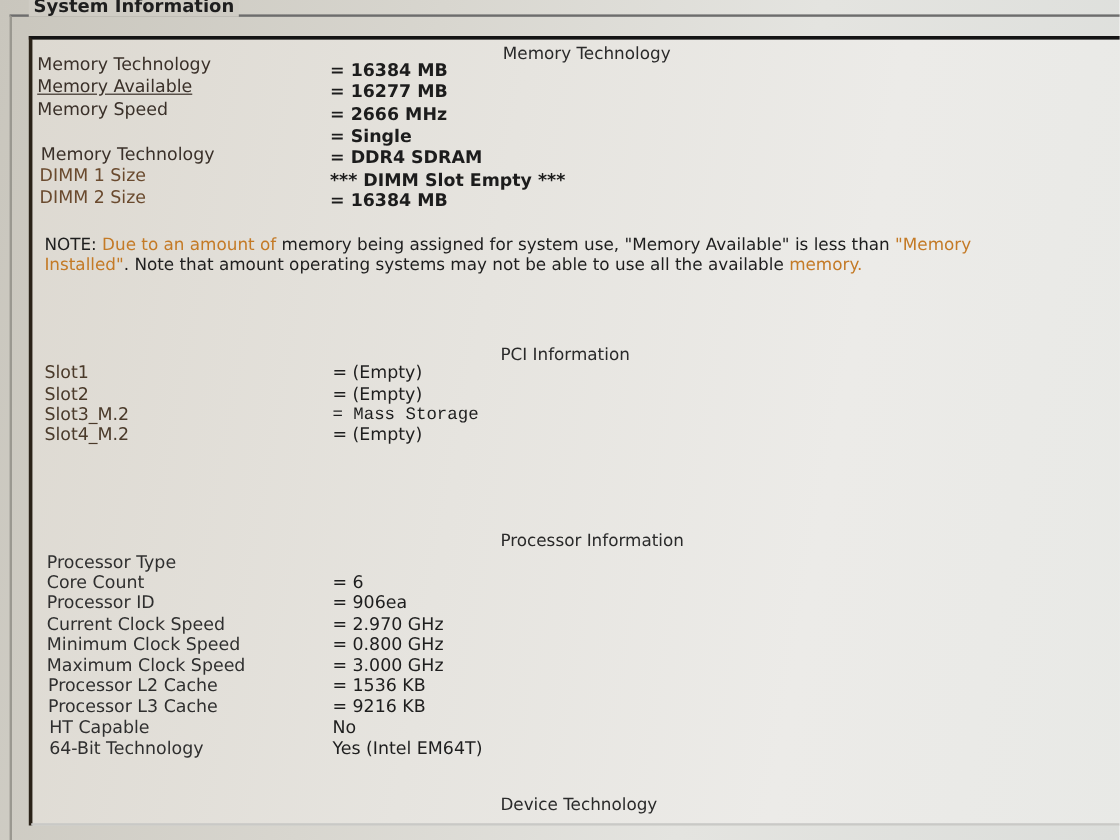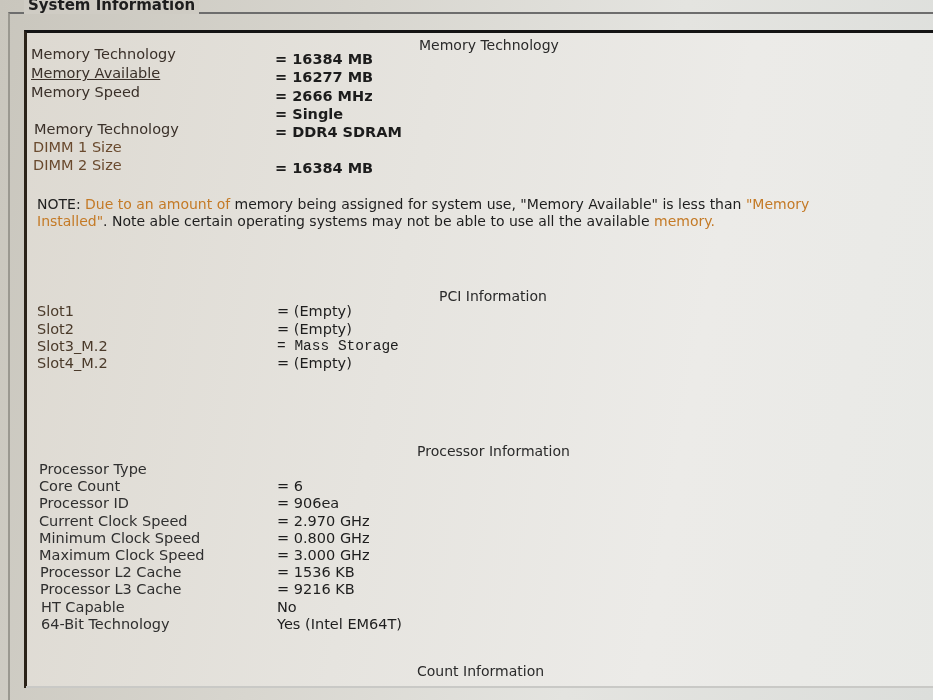--- a/index.html
+++ b/index.html
@@ -65,32 +65,33 @@
     </div>
     <div class="row" style="top:70px;">
       <span class="value" style="left:248px; top:3px;">= Single</span>
     </div>
     <div class="row" style="top:88px;">
       <span class="label" style="left:7px;">Memory Technology</span>
       <span class="value" style="left:248px; top:3px;">= DDR4 SDRAM</span>
     </div>
     <div class="row" style="top:106px;">
       <span class="label" style="left:6px; color:#6a4a2e;">DIMM 1 Size</span>
+      <span class="value" style="left:248px; top:4px;">*** DIMM Slot Empty ***</span>
     </div>
     <div class="row" style="top:124px;">
       <span class="label" style="left:6px; color:#6a4a2e;">DIMM 2 Size</span>
       <span class="value" style="left:248px; top:3px;">= 16384 MB</span>
     </div>
   </div>
 
   <div class="note">
-    <span>NOTE:</span><span class="orange"> Due to an amount of </span><span>memory being assigned for system use, "Memory Available" is less than </span><span class="orange">"Memory Installed"</span><span>. Note able certain operating systems may not be able to use all the </span><span>available </span><span class="orange">memory.</span>
+    <span>NOTE:</span><span class="orange"> Due to an amount of </span><span>memory being assigned for system use, "Memory Available" is less than </span><span class="orange">"Memory Installed"</span><span>. Note that amount operating systems may not be able to use all the </span><span>available </span><span class="orange">memory.</span>
   </div>
 
-  <div class="section-title" style="left:412px; top:255px;">PCI Information</div>
+  <div class="section-title" style="left:390px; top:255px;">PCI Information</div>
   <div>
     <div class="row" style="top:270px;">
       <span class="label" style="left:10px; color:#4a3a2a;">Slot1</span>
       <span class="value" style="left:250px;">= (Empty)</span>
     </div>
     <div class="row" style="top:288px;">
       <span class="label" style="left:10px; color:#4a3a2a;text-align:center;">Slot2</span>
       <span class="value" style="left:250px;">= (Empty)</span>
     </div>
     <div class="row" style="top:305px;">
@@ -139,16 +140,16 @@
     <div class="row" style="top:566px;">
       <span class="label" style="left:14px;">HT Capable</span>
       <span class="value" style="left:250px;">No</span>
     </div>
     <div class="row" style="top:583px;">
       <span class="label" style="left:14px;">64-Bit Technology</span>
       <span class="value" style="left:250px;">Yes (Intel EM64T)</span>
     </div>
   </div>
 
-  <div class="section-title" style="left:390px; top:630px;">Count Information</div>
+  <div class="section-title" style="left:390px; top:630px;">Device Technology</div>
 </div>
 
 <div class="bottom-line"></div>
 
 </body></html>

